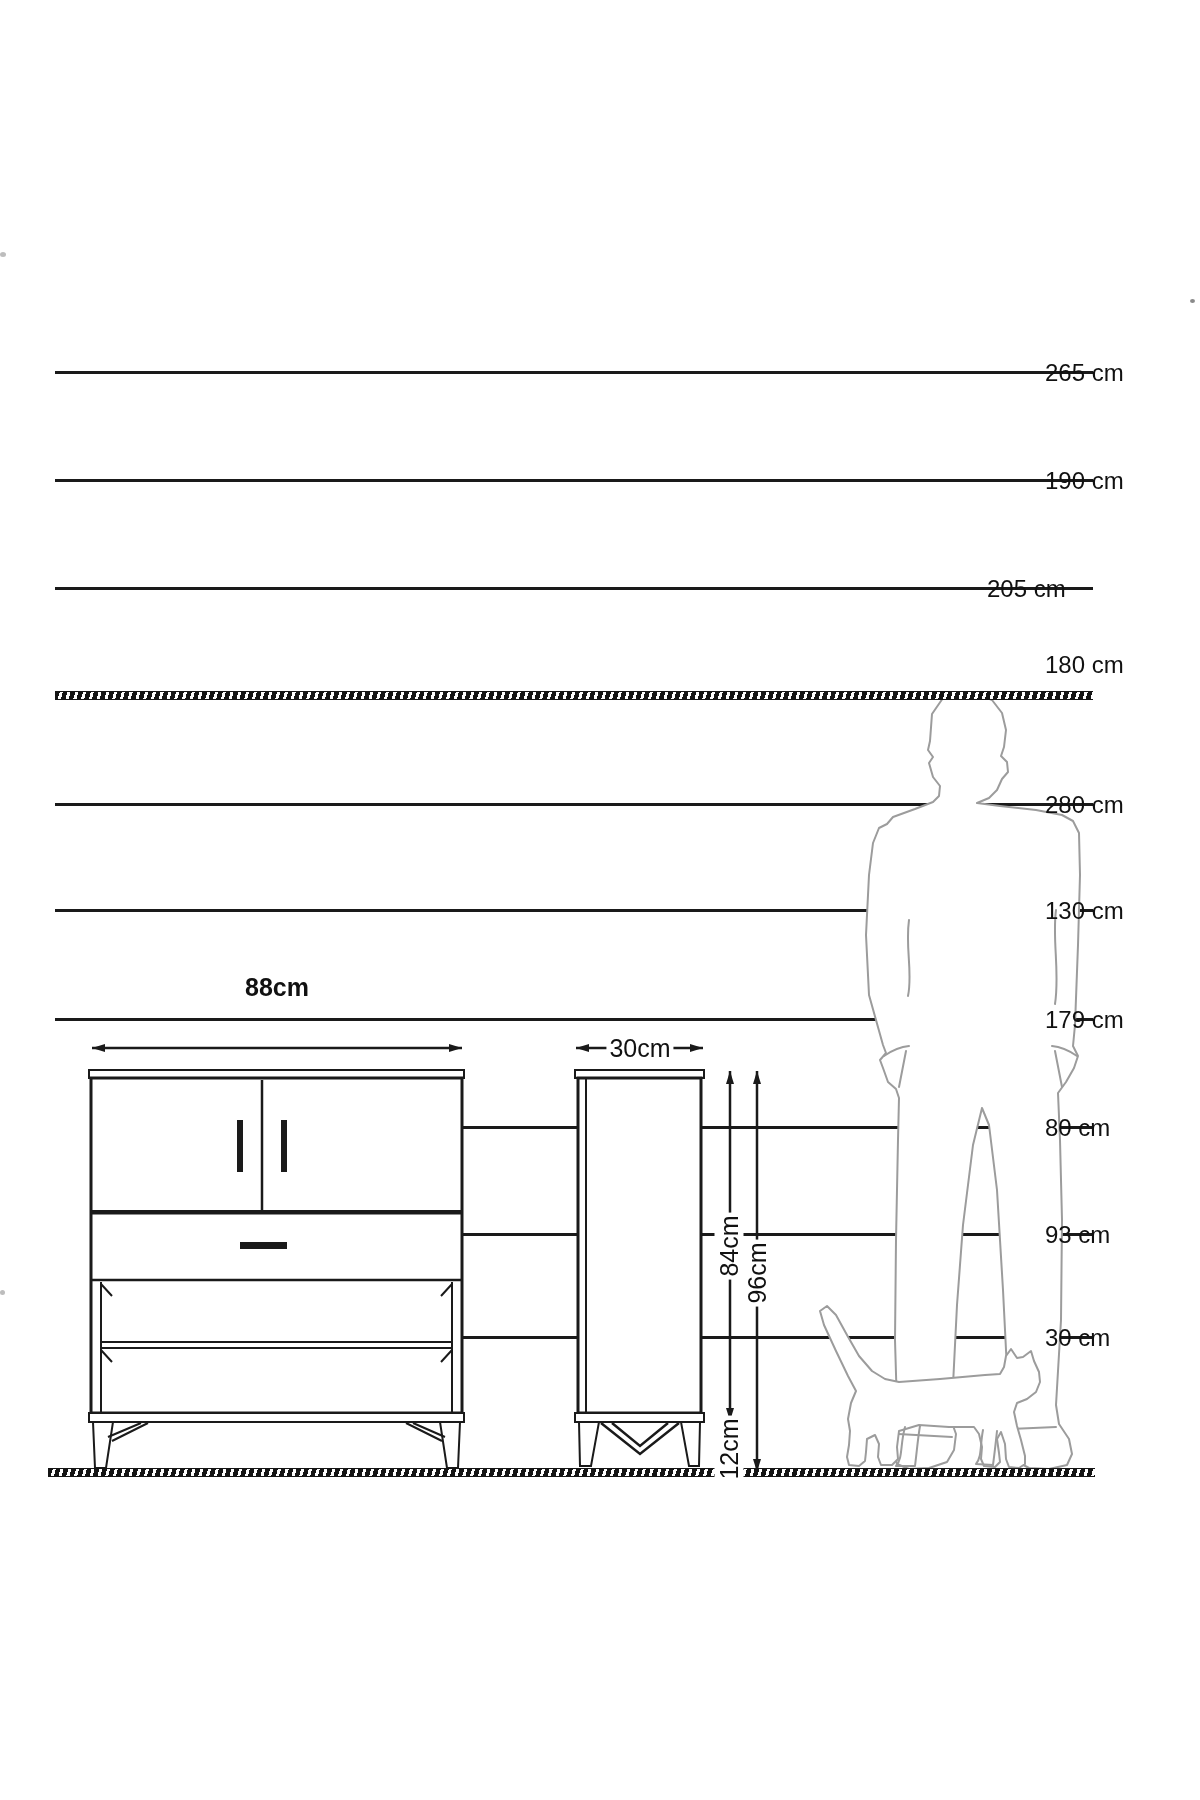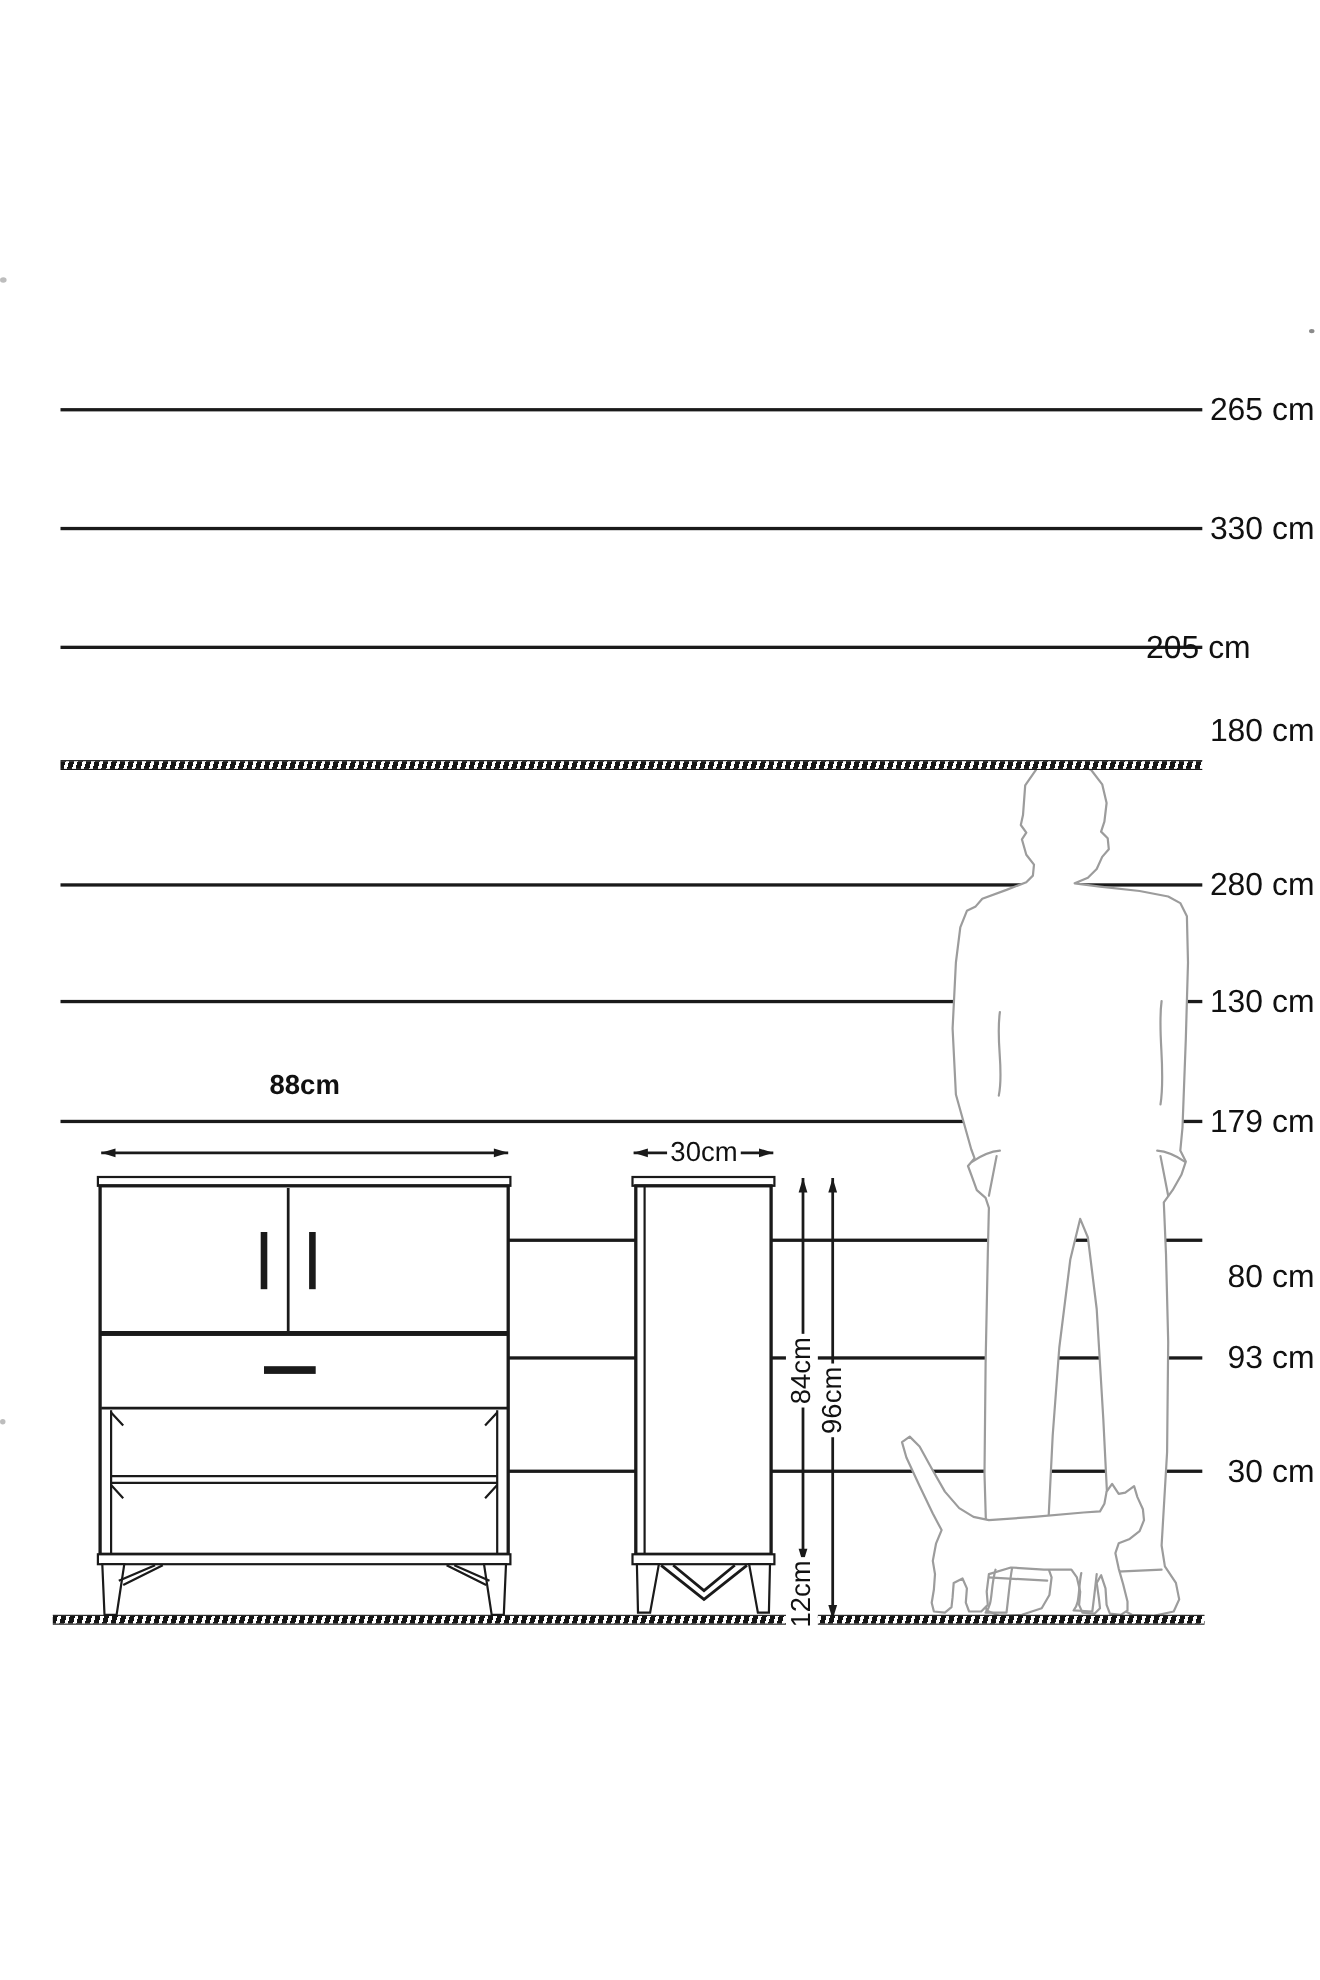--- a/index.html
+++ b/index.html
@@ -12,22 +12,22 @@
   #hatch-layer{position:absolute;inset:0;z-index:3;pointer-events:none;}
   #labels-layer{position:absolute;inset:0;z-index:4;}
   .scale-line{position:absolute;height:3px;background:var(--line,#1a1a1a);}
   .hatch-band{
     position:absolute;height:7px;
     background:repeating-linear-gradient(105deg,var(--hatch,#151515) 0 4.5px,#ffffff 4.5px 7.5px);
     border-top:1px solid var(--hatch,#151515);
     border-bottom:1px solid var(--hatch,#151515);
   }
   .scale-label{
-    position:absolute;width:150px;text-align:right;
-    font-size:29px;color:var(--text,#111);white-space:nowrap;line-height:34px;
+    position:absolute;width:150px;
+    font-size:24px;color:var(--text,#111);white-space:nowrap;line-height:34px;
   }
   .dim-label{
     position:absolute;z-index:4;background:#fff;padding:0 3px;
     font-size:25px;color:var(--text,#111);white-space:nowrap;
     transform:translate(-50%,-50%);
   }
   .dim-label.vert{transform:translate(-50%,-50%) rotate(-90deg);}
   .artifact{position:absolute;z-index:4;background:#8a8a8a;border-radius:50%;}
   .artifact.light{background:#bdbdbd;}
   #drawing .ink{stroke:var(--line,#1a1a1a);fill:none;}
@@ -118,27 +118,27 @@
       <path class="ink" stroke-width="2.5" d="M601,1423 L640,1454 L679,1423 M612,1423 L640,1446 L668,1423"></path>
     </g>
   </svg>
 
   <div id="hatch-layer">
       <div class="hatch-band" style="left: 55px; width: 1038px; top: 691px;"></div>
       <div class="hatch-band" style="left: 48px; width: 1047px; top: 1468px;"></div>
     </div>
   <div id="labels-layer">
       <div class="scale-label" style="left: 1045px; top: 356px;">265 cm</div>
-      <div class="scale-label" style="left: 1045px; top: 464px;">330 cm</div>
+      <div class="scale-label" style="left: 1045px; top: 464px;">190 cm</div>
       <div class="scale-label" style="left: 987px; top: 572px;">205 cm</div>
       <div class="scale-label" style="left: 1045px; top: 648px;">180 cm</div>
       <div class="scale-label" style="left: 1045px; top: 788px;">280 cm</div>
       <div class="scale-label" style="left: 1045px; top: 894px;">130 cm</div>
       <div class="scale-label" style="left: 1045px; top: 1003px;">179 cm</div>
-      <div class="scale-label" style="left: 1045px; top: 1111px; margin-top: 33px;">80 cm</div>
+      <div class="scale-label" style="left: 1045px; top: 1111px;">80 cm</div>
       <div class="scale-label" style="left: 1045px; top: 1218px;">93 cm</div>
       <div class="scale-label" style="left: 1045px; top: 1321px;">30 cm</div>
     </div>
 
   <div class="dim-label" style="left:277px;top:987px;font-weight:bold;">88cm</div>
   <div class="dim-label" style="left:640px;top:1048px;">30cm</div>
   <div class="dim-label vert" style="left:729px;top:1246px;">84cm</div>
   <div class="dim-label vert" style="left:757px;top:1273px;">96cm</div>
   <div class="dim-label vert" style="left:729px;top:1449px;">12cm</div>
 

